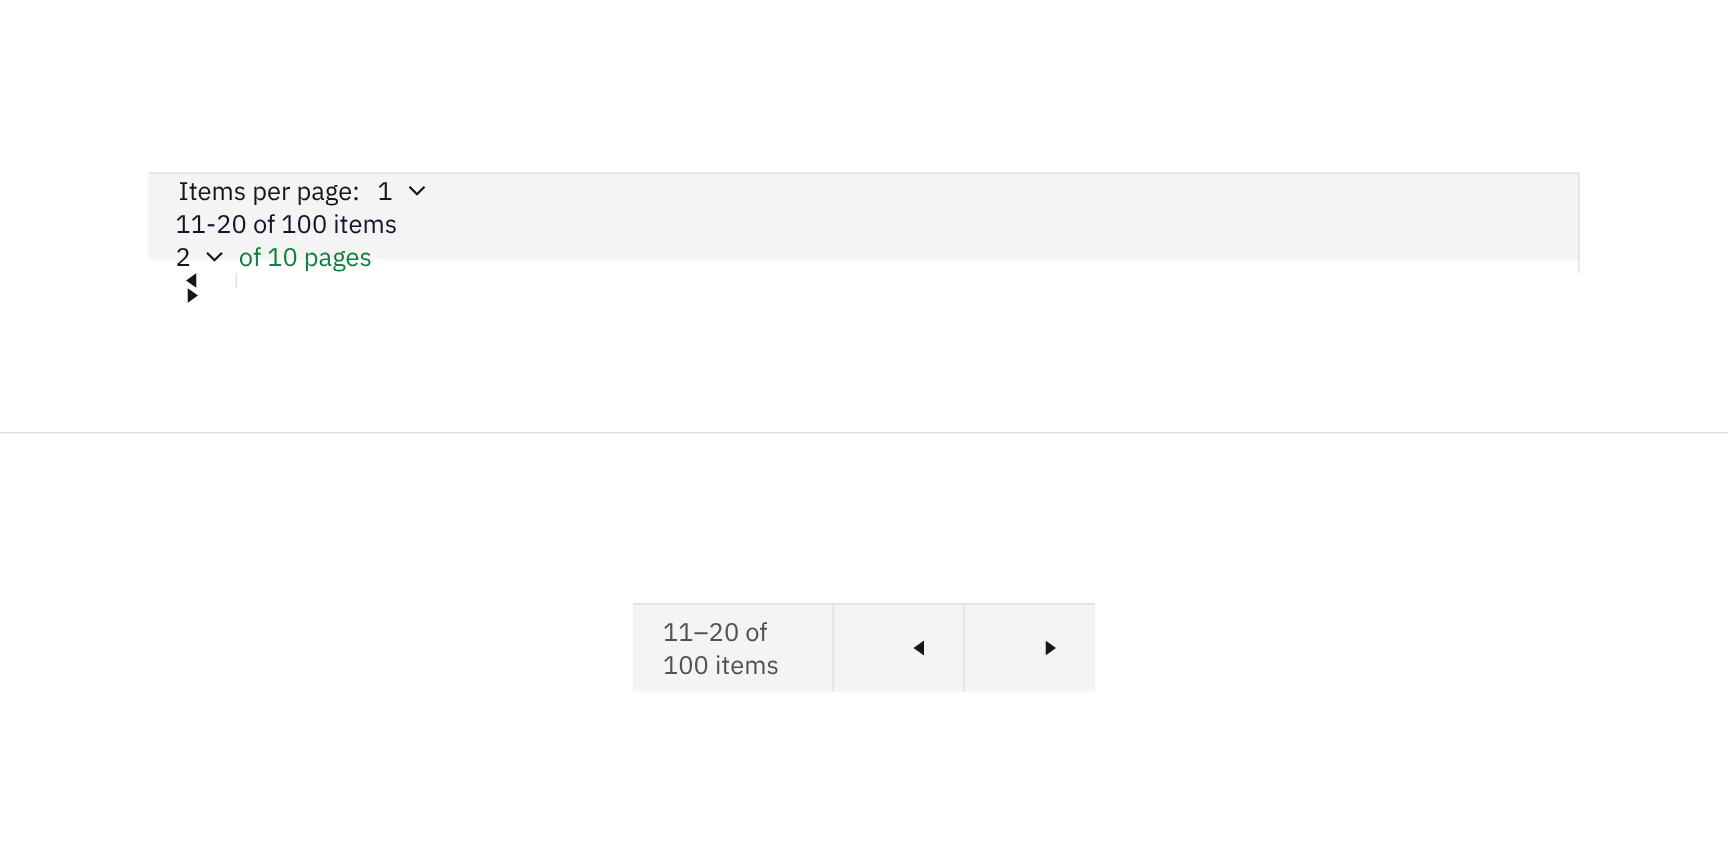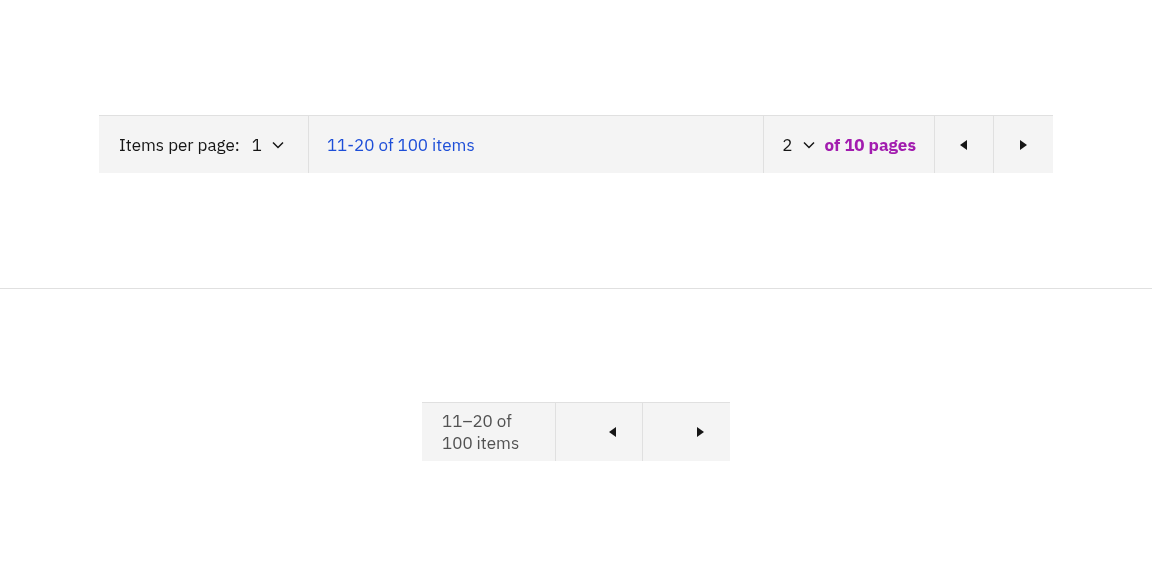--- a/index.html
+++ b/index.html
@@ -25,20 +25,21 @@
       left: 99px;
       width: 954px;
     }
     .pagination-full {
       display: flex;
       align-items: stretch;
       height: 58px;
       background: #f4f4f4;
       border-top: 1px solid #e0e0e0;
       font-size: 17px;
+      flex-direction: column;
     }
     .items-per-page {
       display: flex;
       align-items: center;
       padding: 0 20px;
       border-right: 1px solid #e0e0e0;
     }
     .items-per-page-label {
       color: #161616;
       margin-right: 8px;
@@ -50,43 +51,42 @@
       color: #161616;
       padding: 0 4px;
     }
     .items-per-page-value {
       margin-right: 10px;
     }
     .item-range {
       display: flex;
       align-items: center;
       padding: 0 18px;
-      color: #1d4ed8;
+      color: #0f172a;
       flex: 1;
       border-right: 1px solid #e0e0e0;
     }
     .page-section {
       display: flex;
       align-items: center;
       padding: 0 18px;
       border-right: 1px solid #e0e0e0;
     }
     .page-select {
       display: flex;
       align-items: center;
       cursor: pointer;
       color: #161616;
       margin-right: 10px;
     }
     .page-value {
       margin-right: 10px;
     }
     .page-of {
-      color: #a21caf;
-      font-weight: bold;
+      color: #15803d;
     }
     .nav-button {
       width: 59px;
       display: flex;
       align-items: center;
       justify-content: center;
       cursor: pointer;
       background: transparent;
       border: none;
       border-right: 1px solid #e0e0e0;

